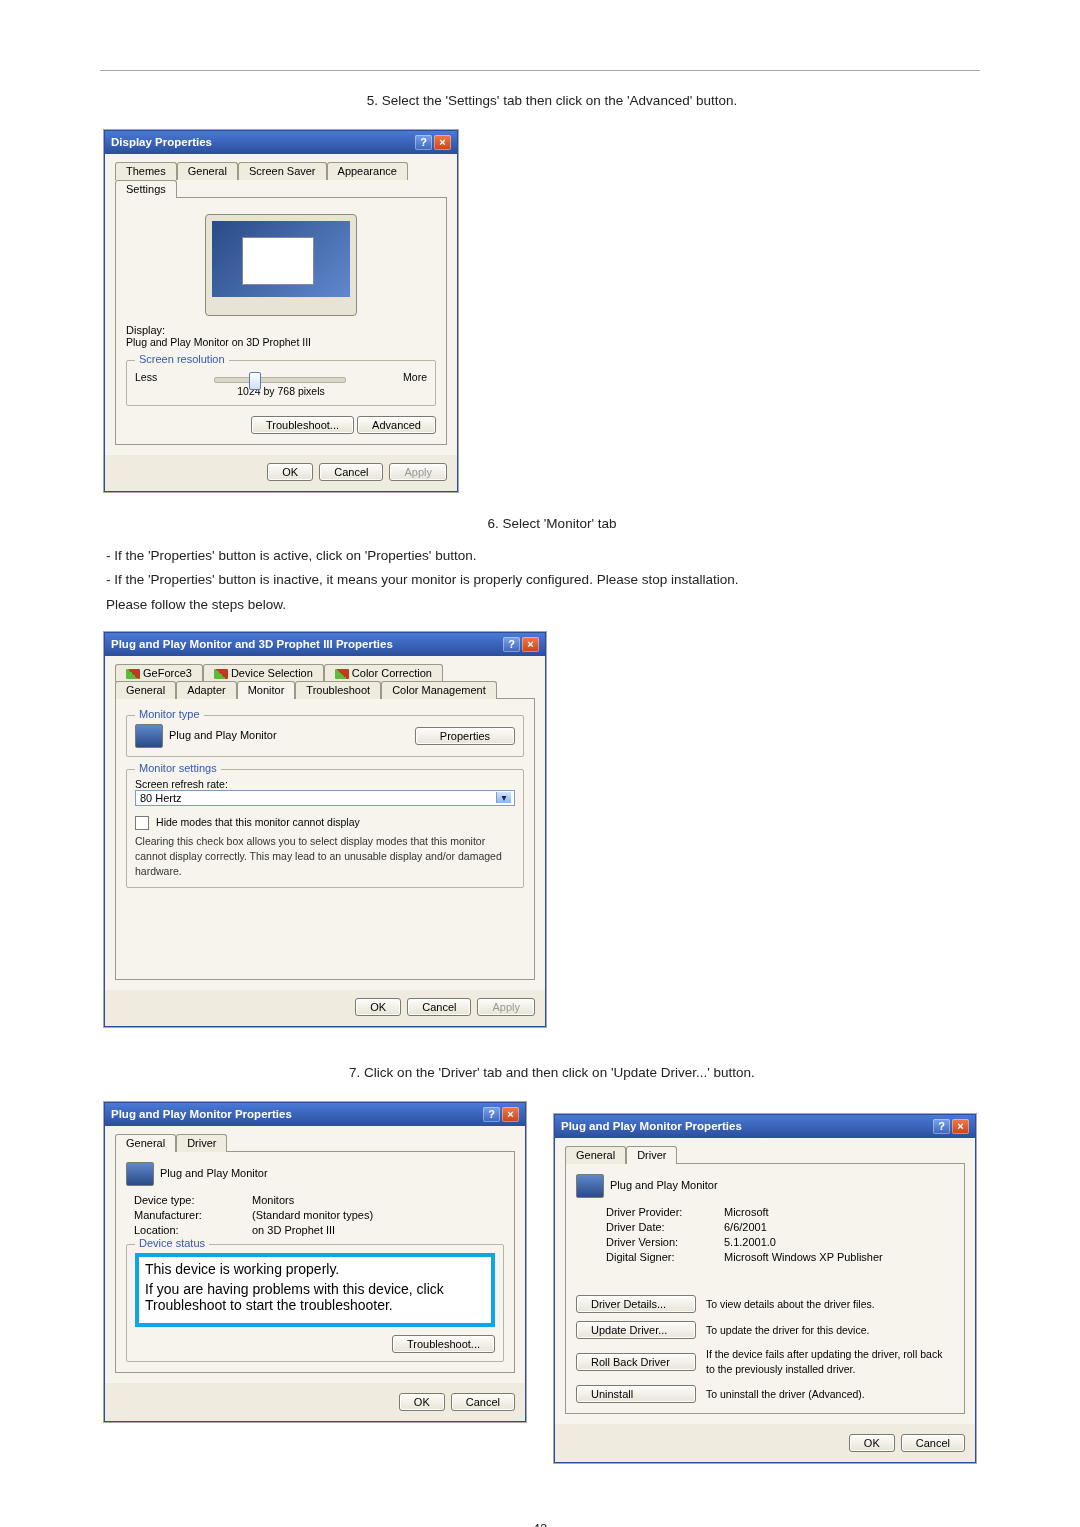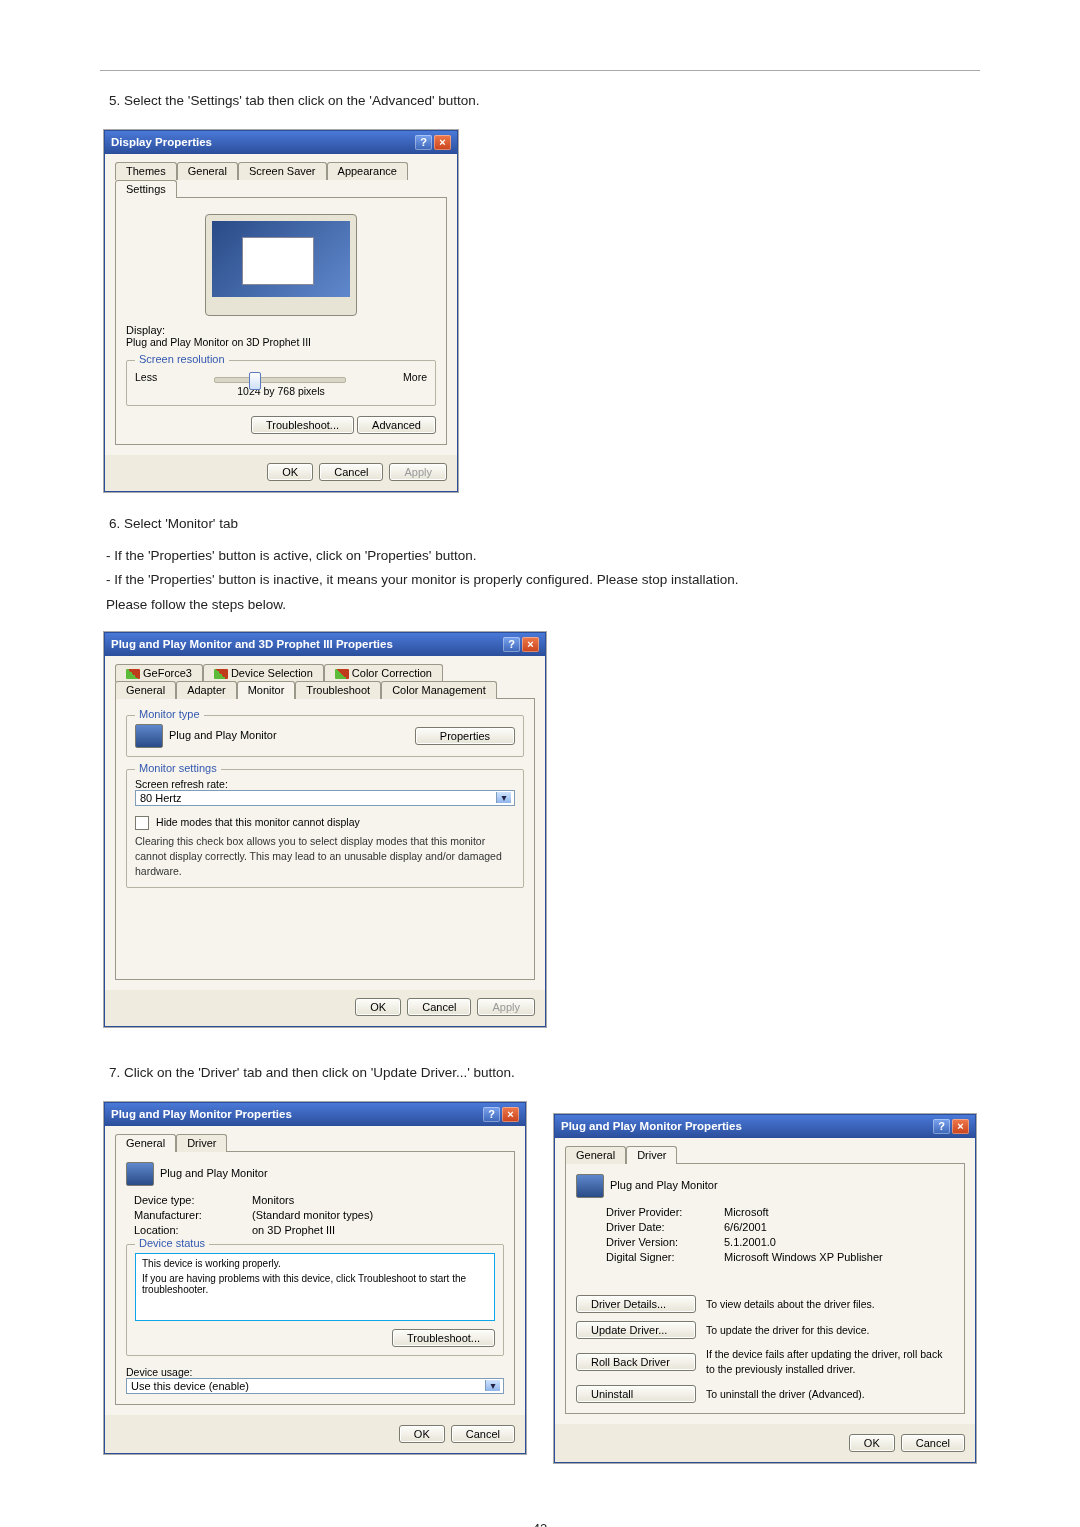--- a/index.html
+++ b/index.html
@@ -13,22 +13,23 @@
   }
   .page {
     padding: 70px 100px 40px 100px;
     border-bottom: 1px solid #bbb;
   }
   .hr-top {
     border-top: 1px solid #aaa;
     margin-bottom: 20px;
   }
   .step {
-    margin: 4px 0 10px 9px;
+    margin: 4px 0 10px 24px;
     line-height: 1.55;
+    text-align: center;
   }
   .note {
     margin: 3px 0 3px 6px;
     line-height: 1.6;
   }
   .dlg {
     margin: 8px 0 18px 4px;
     display: inline-block;
     border: 1px solid #2b4e9b;
     background: #efebde;
@@ -149,21 +150,21 @@
     background: #efebde;
   }
   .mon-icon { width: 26px; height: 22px; border: 1px solid #7a7a6e; background: linear-gradient(#5f88cc,#2a4b87); display: inline-block; margin-right: 6px; vertical-align: middle; border-radius: 2px; }
   .nv-icon { width: 14px; height: 10px; display: inline-block; vertical-align: middle; margin-right: 3px; }
   .nv-icon::before { content: ""; display: block; width: 100%; height: 100%; background: linear-gradient(45deg,#5dbb3a 50%, #c03a1c 50%); border-radius: 1px; }
   .tiny { font-size: 10.5px; }
   .sec-text { line-height: 1.45; }
   .bottom-btns { display:flex; justify-content:flex-end; gap:6px; padding:10px; background:#efebde; }
   .pnum { text-align: center; margin-top: 40px; font-size: 13px; }
   .kv { display: grid; grid-template-columns: 110px auto; row-gap: 3px; column-gap: 8px; font-size: 11px; margin-left: 8px; }
-  .statusbox { border:1px solid #0ea5e9; background:#fff; padding:4px 6px; font-size:10px; height:58px; overflow:hidden; }
+  .statusbox { border:4px solid #0ea5e9; background:#fff; padding:4px 6px; font-size:14px; height:58px; overflow:hidden; }
 </style>
 </head>
 <body>
 
 <div class="page">
   <div class="hr-top"></div>
 
   <div class="step">5. Select the 'Settings' tab then click on the 'Advanced' button.</div>
 
   
@@ -303,24 +304,20 @@
           <div class="group" style="margin-top:8px">
             <span class="legend">Device status</span>
             <div class="statusbox">
               <div>This device is working properly.</div>
               <div style="margin-top:4px">If you are having problems with this device, click Troubleshoot to start the troubleshooter.</div>
             </div>
             <div style="text-align:right; margin-top:8px">
               <span class="btn">Troubleshoot...</span>
             </div>
           </div>
-          <div style="margin-top:10px">
-            <div class="tiny">Device usage:</div>
-            <div class="select" style="display:block; width:auto">Use this device (enable)</div>
-          </div>
         </div>
       </div>
       <div class="bottom-btns">
         <span class="btn">OK</span>
         <span class="btn">Cancel</span>
       </div>
     </div>
 
     <div class="dlg" style="width:420px; margin-top:20px">
       <div class="titlebar">

